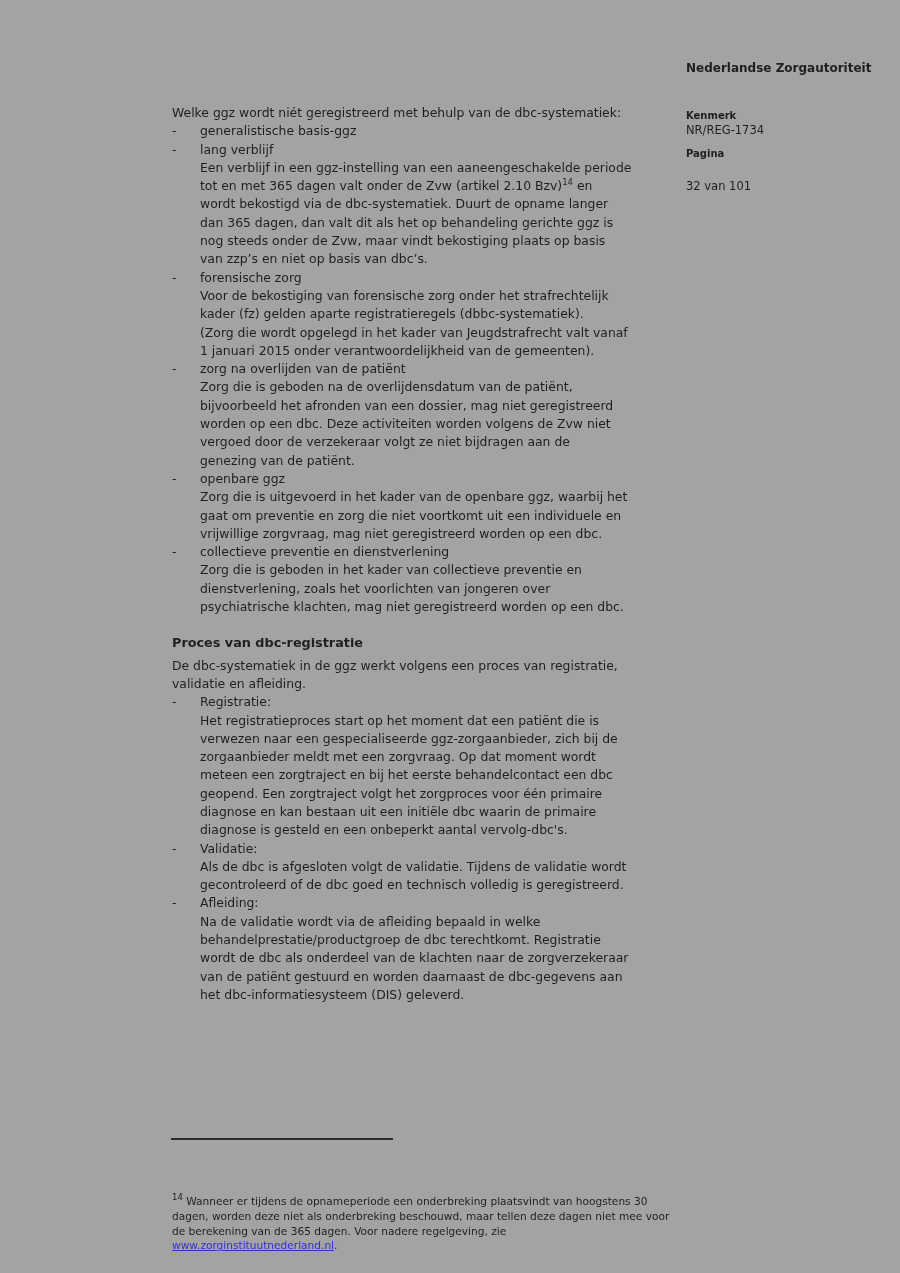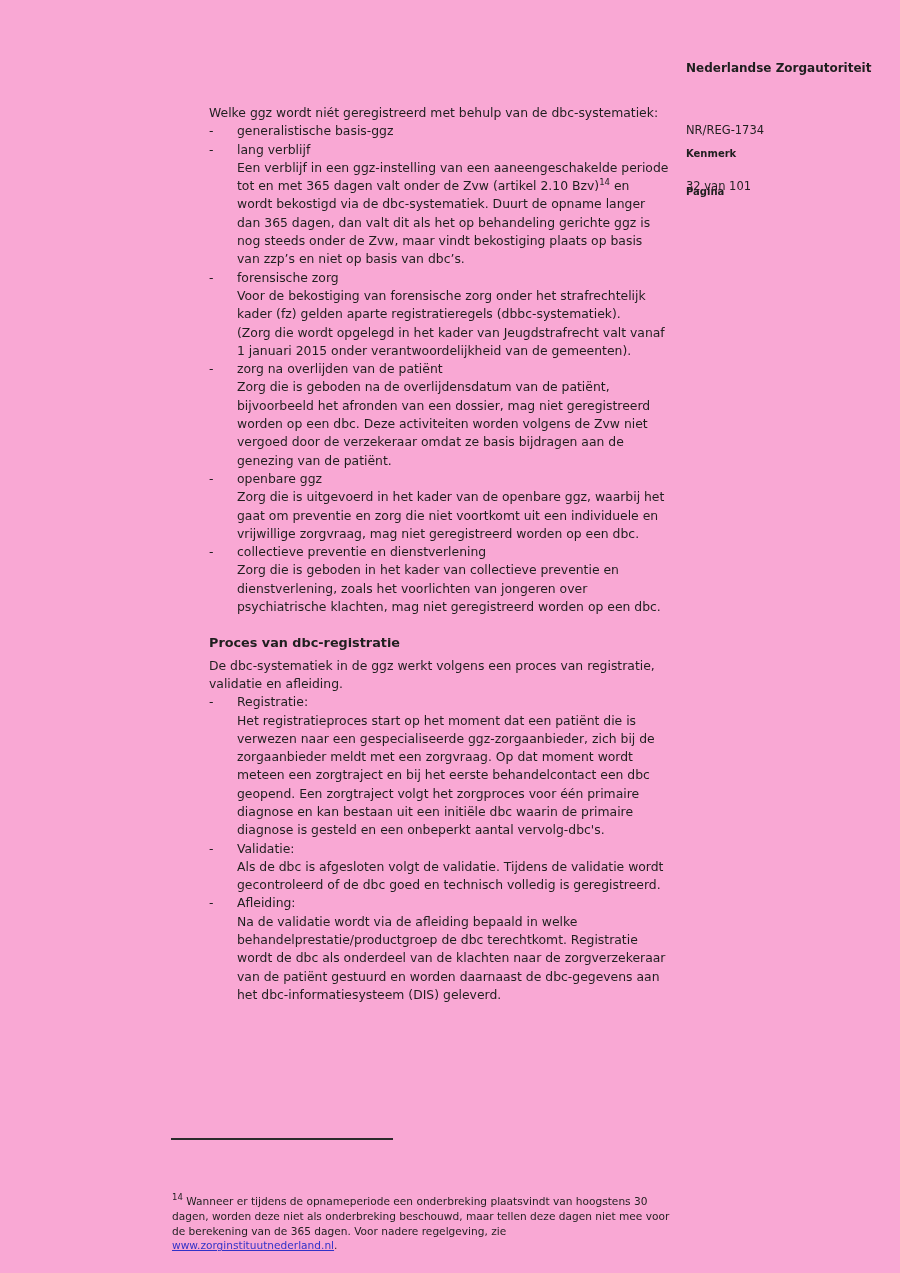--- a/index.html
+++ b/index.html
@@ -1,40 +1,40 @@
 <!DOCTYPE html>
 <html><head>
 <meta charset="utf-8">
 <style>
   html,body { margin:0; padding:0; background:#ffffff; }
   .page {
     position:relative;
     width:900px; height:1273px;
-    background:#f9a8d4;
+    background:#a3a3a3;
     font-family:"DejaVu Sans","Liberation Sans",sans-serif;
     color:#1f1f1f;
     overflow:hidden;
   }
   .org-title {
     position:absolute; left:686px; top:61px;
     font-size:12px; font-weight:bold; white-space:nowrap;
   }
   .meta-label {
     position:absolute; left:686px;
-    font-size:10px; font-weight:bold; white-space:nowrap;margin-top:38px;
+    font-size:10px; font-weight:bold; white-space:nowrap;
   }
   .meta-value {
     position:absolute; left:686px;
     font-size:11.5px; white-space:nowrap;
   }
   .content {
     position:absolute; left:172px; top:104px; width:520px;
     font-size:12.4px; line-height:18.3px; white-space:nowrap;
   }
-  .line { position:relative;margin-left:37px; }
+  .line { position:relative; }
   .line.indent { padding-left:28px; }
   .line .bullet { position:absolute; left:0; top:0; }
   .line.heading {
     font-weight:bold; font-size:12.8px;
     margin-top:18px; margin-bottom:4px;
   }
   sup { font-size:8.5px; line-height:0; vertical-align:super; }
   .footnote-rule {
     position:absolute; left:171px; top:1138px; width:222px;
     border-top:2px solid #2b2b2b; height:0;
@@ -69,21 +69,21 @@
       <div class="line indent">van zzp’s en niet op basis van dbc’s.</div>
       <div class="line indent"><span class="bullet">-</span>forensische zorg</div>
       <div class="line indent">Voor de bekostiging van forensische zorg onder het strafrechtelijk</div>
       <div class="line indent">kader (fz) gelden aparte registratieregels (dbbc-systematiek).</div>
       <div class="line indent">(Zorg die wordt opgelegd in het kader van Jeugdstrafrecht valt vanaf</div>
       <div class="line indent">1 januari 2015 onder verantwoordelijkheid van de gemeenten).</div>
       <div class="line indent"><span class="bullet">-</span>zorg na overlijden van de patiënt</div>
       <div class="line indent">Zorg die is geboden na de overlijdensdatum van de patiënt,</div>
       <div class="line indent">bijvoorbeeld het afronden van een dossier, mag niet geregistreerd</div>
       <div class="line indent">worden op een dbc. Deze activiteiten worden volgens de Zvw niet</div>
-      <div class="line indent">vergoed door de verzekeraar omdat ze basis bijdragen aan de</div>
+      <div class="line indent">vergoed door de verzekeraar volgt ze niet bijdragen aan de</div>
       <div class="line indent">genezing van de patiënt.</div>
       <div class="line indent"><span class="bullet">-</span>openbare ggz</div>
       <div class="line indent">Zorg die is uitgevoerd in het kader van de openbare ggz, waarbij het</div>
       <div class="line indent">gaat om preventie en zorg die niet voortkomt uit een individuele en</div>
       <div class="line indent">vrijwillige zorgvraag, mag niet geregistreerd worden op een dbc.</div>
       <div class="line indent"><span class="bullet">-</span>collectieve preventie en dienstverlening</div>
       <div class="line indent">Zorg die is geboden in het kader van collectieve preventie en</div>
       <div class="line indent">dienstverlening, zoals het voorlichten van jongeren over</div>
       <div class="line indent">psychiatrische klachten, mag niet geregistreerd worden op een dbc.</div>
       <div class="line heading">Proces van dbc-registratie</div>

